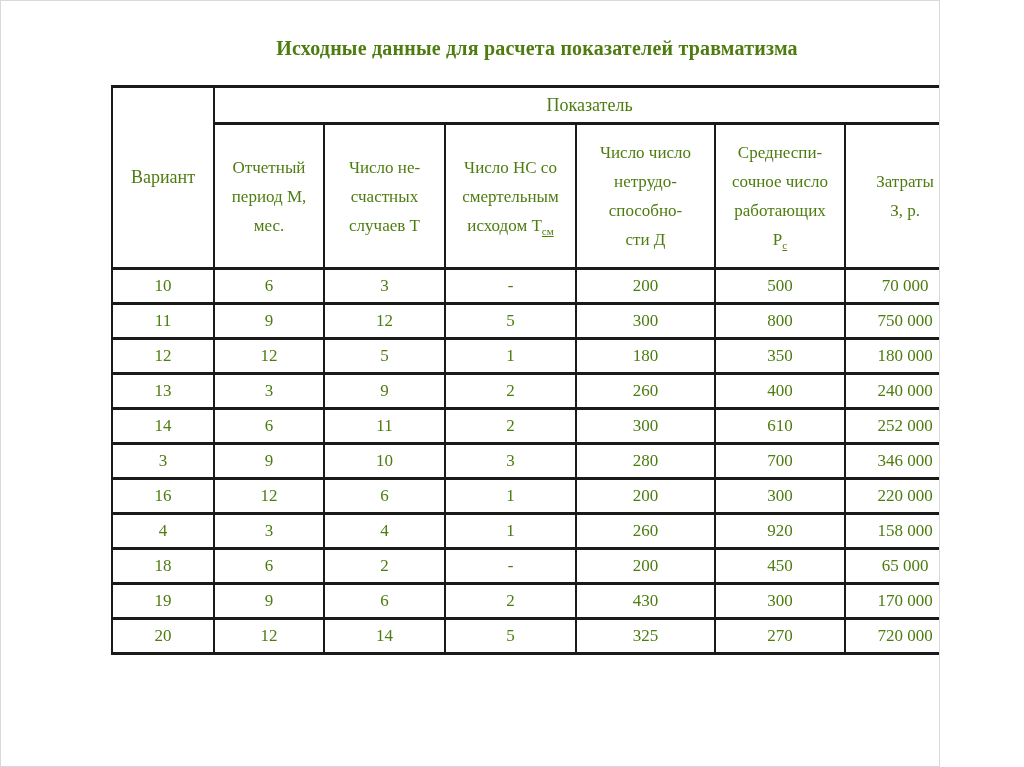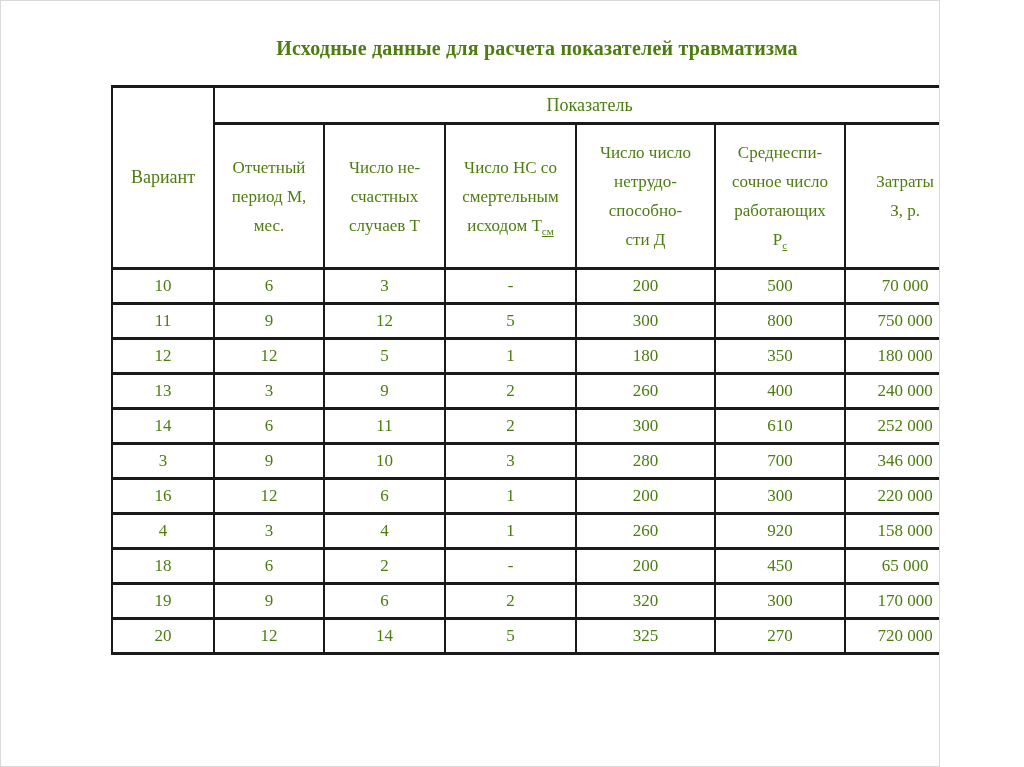--- a/index.html
+++ b/index.html
@@ -208,21 +208,21 @@
             <td>-</td>
             <td>200</td>
             <td>450</td>
             <td>65 000</td>
           </tr>
           <tr>
             <td>19</td>
             <td>9</td>
             <td>6</td>
             <td>2</td>
-            <td>320</td>
+            <td>430</td>
             <td>300</td>
             <td>170 000</td>
           </tr>
           <tr>
             <td>20</td>
             <td>12</td>
             <td>14</td>
             <td>5</td>
             <td>325</td>
             <td>270</td>

